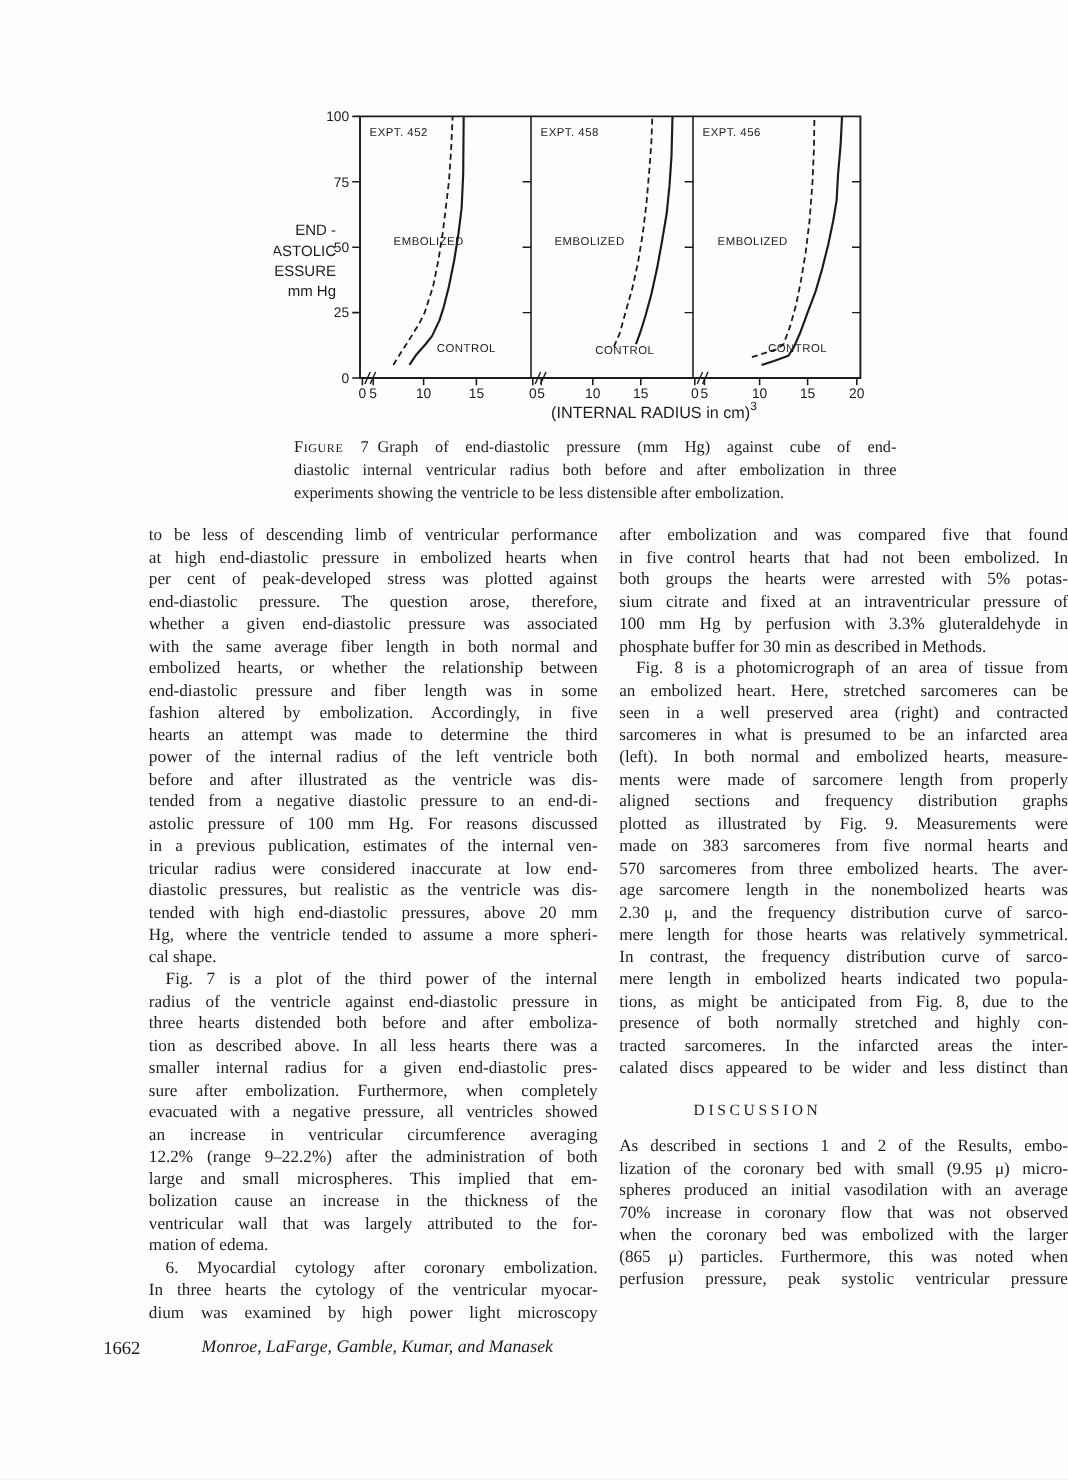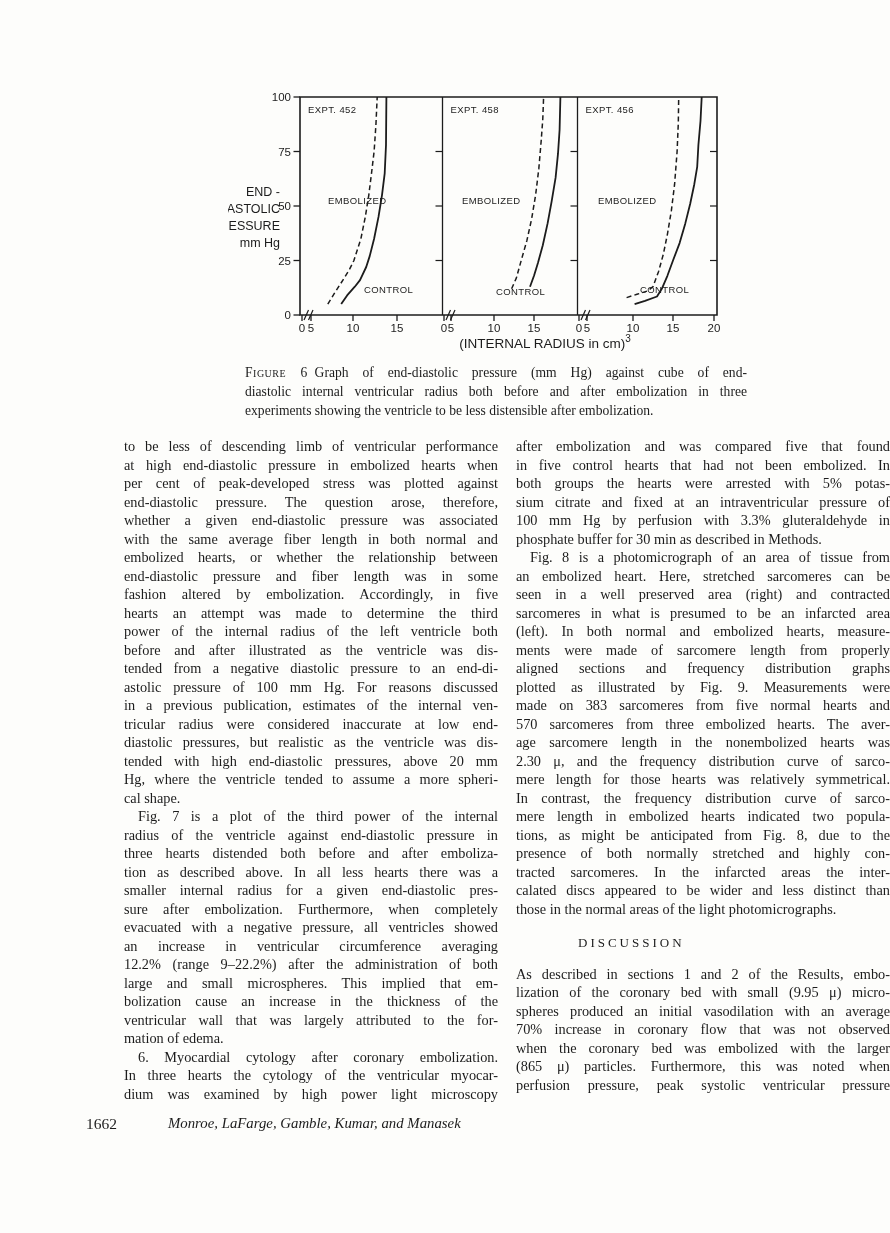--- a/index.html
+++ b/index.html
@@ -99,21 +99,21 @@
       <line x1="353" y1="234" x2="357.5" y2="224" stroke="#1c1c1c" stroke-width="1.2"></line>
       <line x1="357.5" y1="234" x2="362" y2="224" stroke="#1c1c1c" stroke-width="1.2"></line>
       <text x="357.5" y="27" font-size="9.5" letter-spacing="0.4">EXPT. 456</text>
       <polyline points="398.6,211.6 409.0,208.3 419.4,205.0 425.0,200.7 430.6,185.4 435.4,168.0 439.4,148.3 443.4,124.4 446.6,98.2 449.1,65.5 450.3,37.2 450.7,11.0" fill="none" stroke="#1c1c1c" stroke-linejoin="round" stroke-linecap="butt" stroke-width="1.5" stroke-dasharray="5,3.2"></polyline>
       <text x="370" y="118" font-size="9.5" letter-spacing="0.4">EMBOLIZED</text>
       <polyline points="406.6,218.1 417.0,214.8 429.0,210.5 433.8,202.8 439.4,189.8 445.0,174.5 451.6,157.1 457.3,137.4 462.2,117.8 466.3,98.2 469.2,80.8 470.4,59.0 472.5,35.0 473.7,11.0" fill="none" stroke="#1c1c1c" stroke-linejoin="round" stroke-linecap="butt" stroke-width="1.8"></polyline>
       <text x="412" y="207" font-size="9.5" letter-spacing="0.4">CONTROL</text>
     </svg>
 
   <div class="fig-caption" id="fig-caption">
-      <div class="tl jl"><span class="capnum">Figure 6</span> Graph of end-diastolic pressure (mm Hg) against cube of end-</div>
+      <div class="tl jl"><span class="capnum">Figure 7</span> Graph of end-diastolic pressure (mm Hg) against cube of end-</div>
       <div class="tl jl">diastolic internal ventricular radius both before and after embolization in three</div>
       <div class="tl">experiments showing the ventricle to be less distensible after embolization.</div>
     </div>
 
   <div class="col col-left" id="col-left">
       <div>
         <div class="tl jl">to be less of descending limb of ventricular performance</div>
         <div class="tl jl">at high end-diastolic pressure in embolized hearts when</div>
         <div class="tl jl">per cent of peak-developed stress was plotted against</div>
         <div class="tl jl">end-diastolic pressure. The question arose, therefore,</div>
@@ -177,21 +177,20 @@
         <div class="tl jl">570 sarcomeres from three embolized hearts. The aver-</div>
         <div class="tl jl">age sarcomere length in the nonembolized hearts was</div>
         <div class="tl jl">2.30 μ, and the frequency distribution curve of sarco-</div>
         <div class="tl jl">mere length for those hearts was relatively symmetrical.</div>
         <div class="tl jl">In contrast, the frequency distribution curve of sarco-</div>
         <div class="tl jl">mere length in embolized hearts indicated two popula-</div>
         <div class="tl jl">tions, as might be anticipated from Fig. 8, due to the</div>
         <div class="tl jl">presence of both normally stretched and highly con-</div>
         <div class="tl jl">tracted sarcomeres. In the infarcted areas the inter-</div>
         <div class="tl jl">calated discs appeared to be wider and less distinct than</div>
-        <div class="tl">those in the normal areas of the light photomicrographs.</div>
       </div>
       <div class="sec-heading">DISCUSSION</div>
       <div>
         <div class="tl jl">As described in sections 1 and 2 of the Results, embo-</div>
         <div class="tl jl">lization of the coronary bed with small (9.95 μ) micro-</div>
         <div class="tl jl">spheres produced an initial vasodilation with an average</div>
         <div class="tl jl">70% increase in coronary flow that was not observed</div>
         <div class="tl jl">when the coronary bed was embolized with the larger</div>
         <div class="tl jl">(865 μ) particles. Furthermore, this was noted when</div>
         <div class="tl jl">perfusion pressure, peak systolic ventricular pressure</div>

